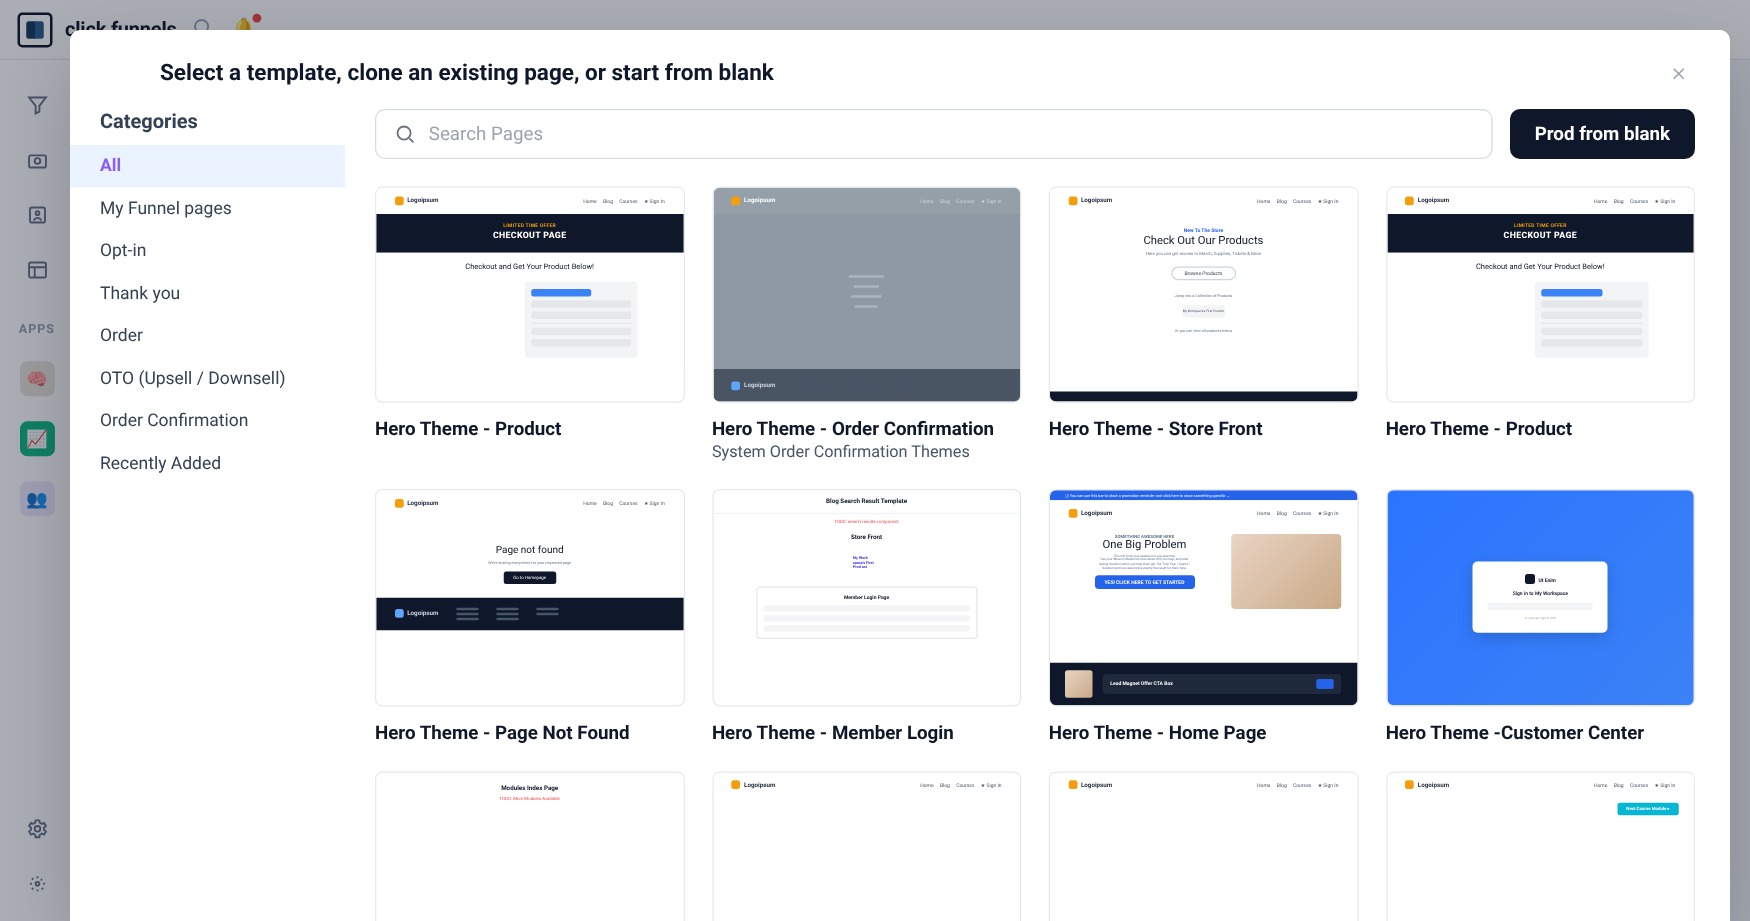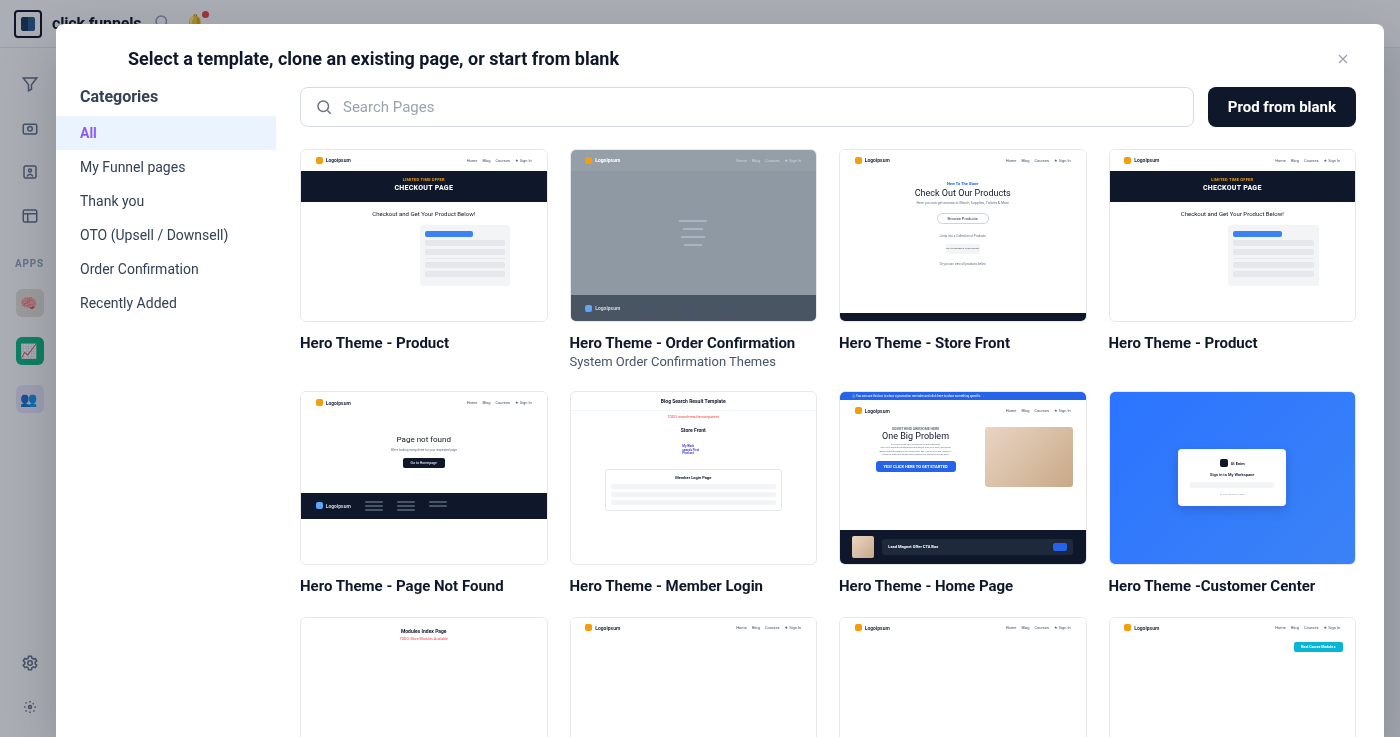--- a/index.html
+++ b/index.html
@@ -148,21 +148,23 @@
         </svg>
     </div>
   </div>
 
   <div class="modal-body">
     <aside class="cat-side">
       <div class="cat-heading">Categories</div>
       <ul class="cat-list" id="cat-list">
           <li class="cat-item active">All</li>
           <li class="cat-item">My Funnel pages</li>
+          <li class="cat-item">Opt-in</li>
           <li class="cat-item">Thank you</li>
+          <li class="cat-item">Order</li>
           <li class="cat-item">OTO (Upsell / Downsell)</li>
           <li class="cat-item">Order Confirmation</li>
           <li class="cat-item">Recently Added</li>
         </ul>
     </aside>
 
     <div class="main-area">
       <div class="toolbar">
         <div class="search-wrap">
           <span class="search-icon">
@@ -327,21 +329,21 @@
                   <div class="th-logo-mark" style="background:#f59e0b"></div>
                   <span class="th-logo-text">Logoipsum</span>
                 </div>
                 <div class="th-nav">
                   <span>Home</span>
                   <span>Blog</span>
                   <span>Courses</span>
                   <span>★ Sign In</span>
                 </div>
               </div>
-              <div class="th-hero-white" style="padding:22px 0 28px;">
+              <div class="th-hero-white" style="padding:22px 0 13px;">
                 <div class="th-text-bold" style="font-size:8px;">Page not found</div>
                 <div style="font-size:3px;color:#64748b;margin-top:4px;">We're looking everywhere for your requested page</div>
                 <div style="margin-top:6px;"><span style="background:#0f172a;color:#fff;font-size:3.5px;padding:3px 8px;border-radius:2px;">Go to Homepage</span></div>
               </div>
               <div class="th-footer-dark">
                 <div class="th-logo">
                   <div class="th-logo-mark" style="background:#60a5fa;"></div>
                   <span style="font-size:5px;color:#cbd5e1;font-weight:700;">Logoipsum</span>
                 </div>
                 <div class="th-footer-col">

